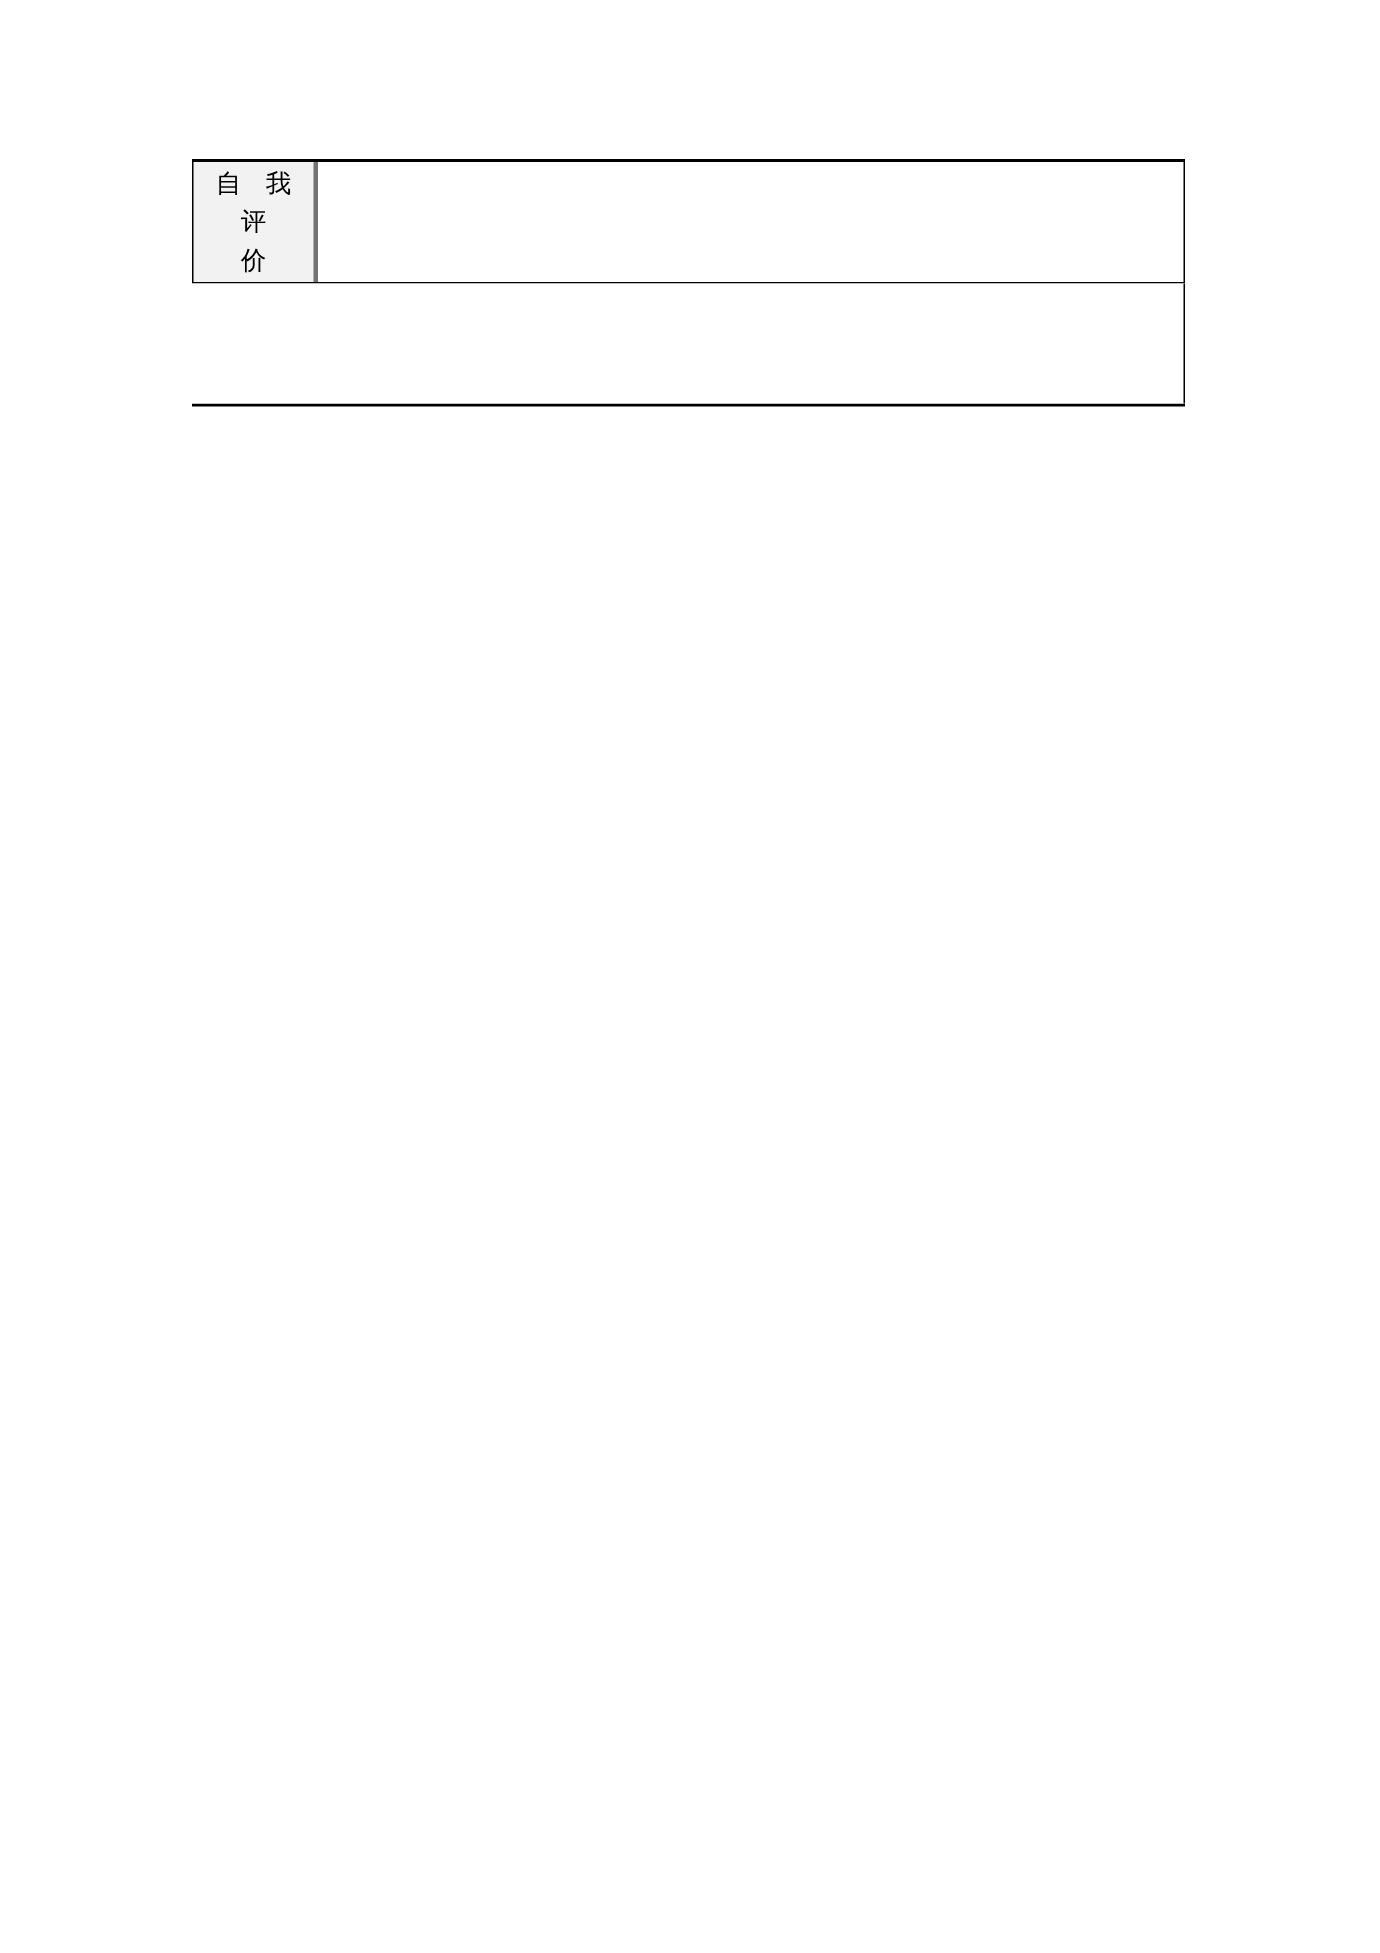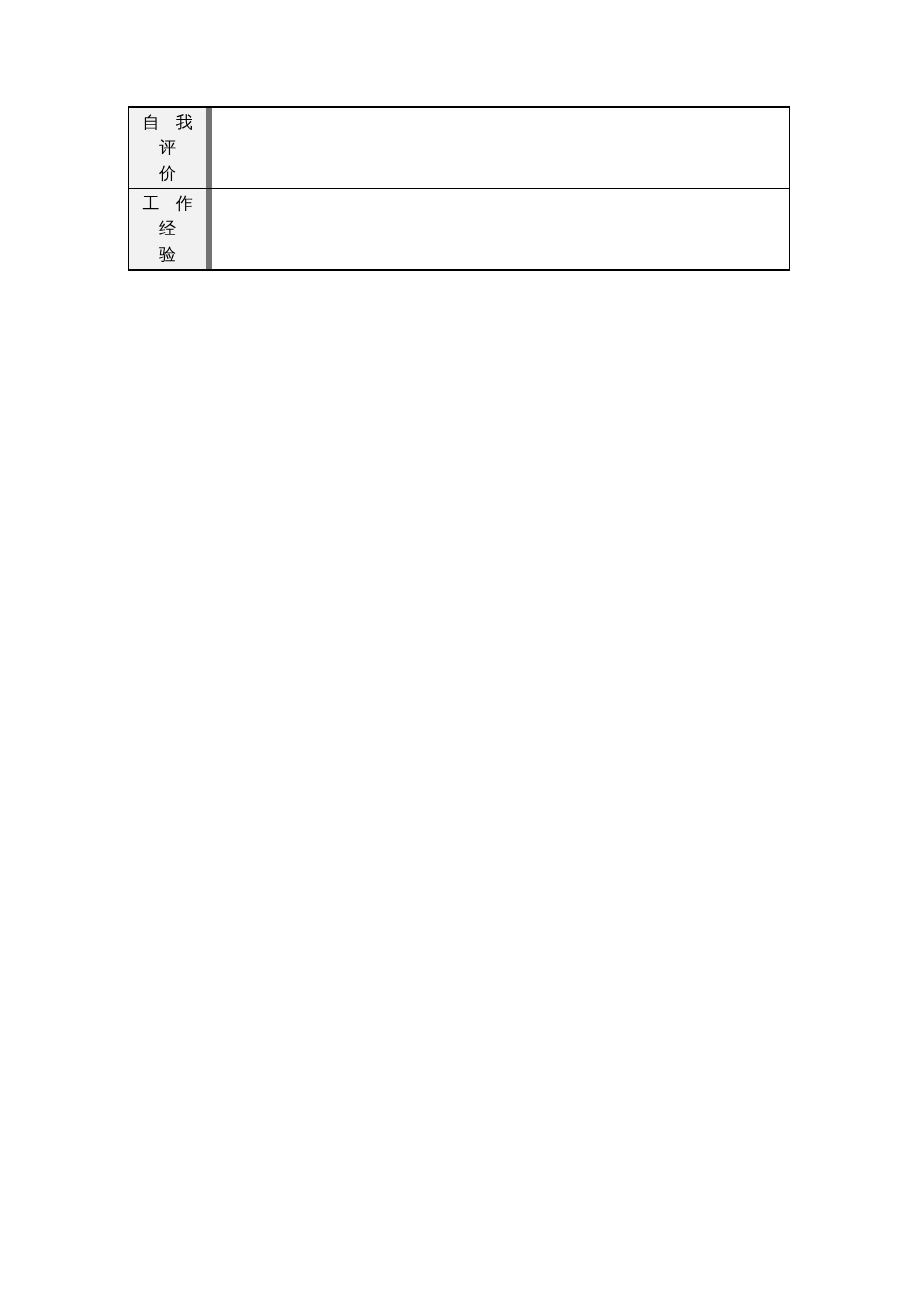--- a/index.html
+++ b/index.html
@@ -24,21 +24,21 @@
       width: 100%;
     }
     .form-row:first-child {
       border-bottom: 1px solid #000;
     }
     .label-cell {
       width: 84px;
       height: 80px;
       background: #f2f2f2;
       border-left: 1px solid #000;
-      border-right: 6px solid #737373;
+      border-right: 3px solid #737373;
       display: flex;
       align-items: center;
       justify-content: center;
       font-size: 17px;
       color: #000;
       line-height: 1.5;
       padding: 16px 4px;
     }
     .label-text {
       text-align: center;
@@ -66,21 +66,15 @@
   <div class="form-row">
     <div class="label-cell">
       <div class="label-text">
         <span class="line1">自 我 评</span>
         <span class="line2">价</span>
       </div>
     </div>
     <div class="content-cell"></div>
   </div>
   <div class="form-row">
-    <div class="label-cell">
-      <div class="label-text">
-        <span class="line1">工 作 经</span>
-        <span class="line2">验</span>
-      </div>
-    </div>
     <div class="content-cell"></div>
   </div>
 </div>
 
 </body></html>

